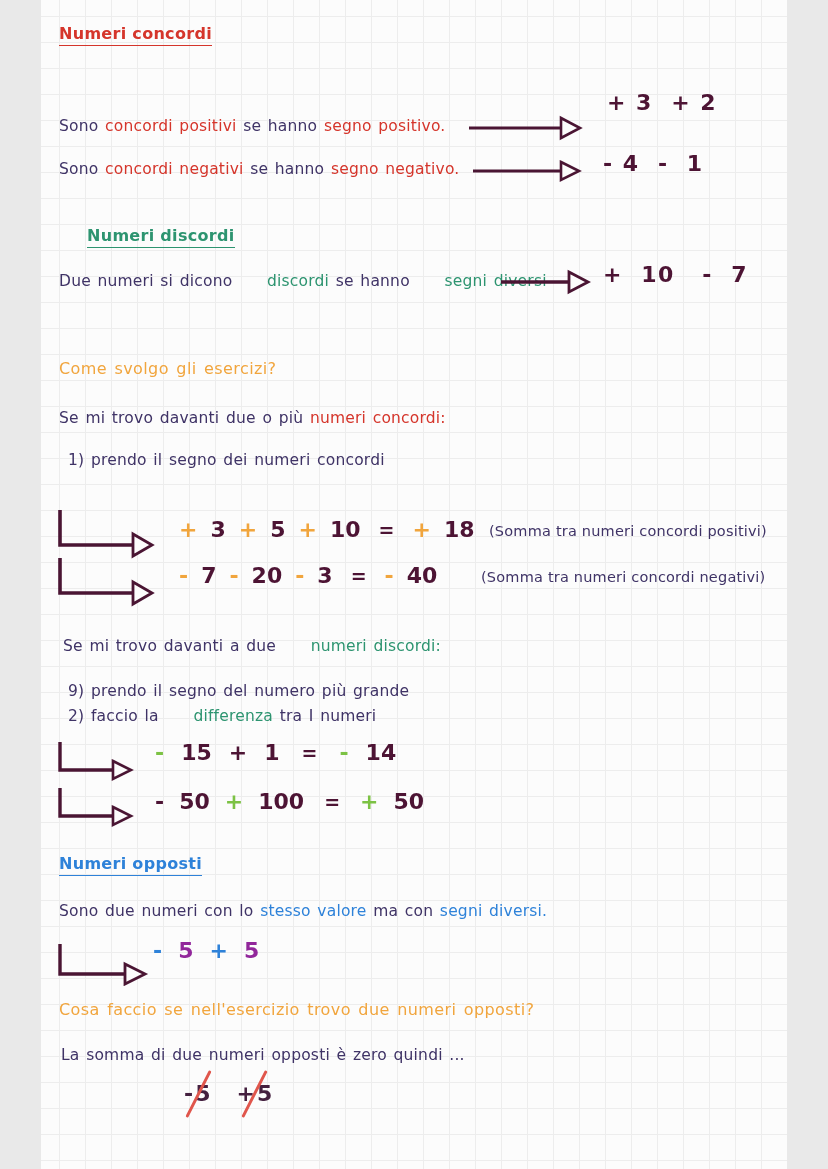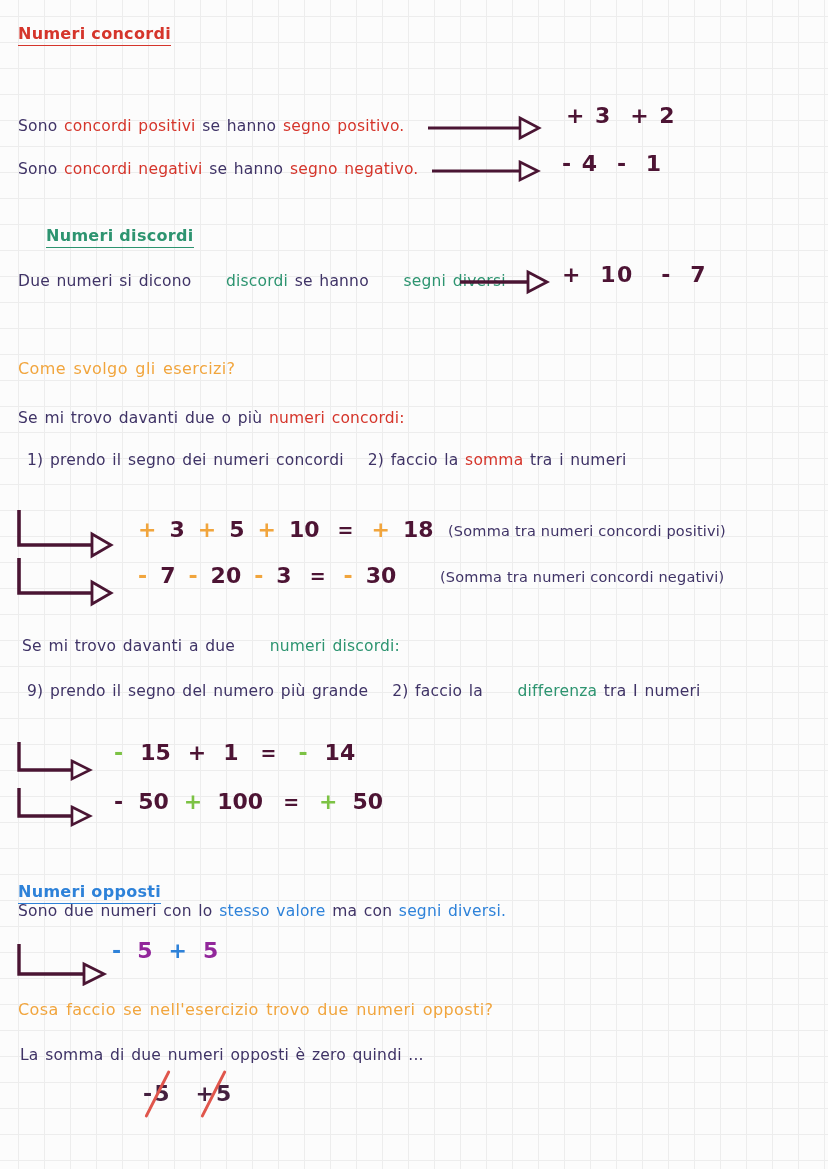--- a/index.html
+++ b/index.html
@@ -1,17 +1,17 @@
 <!DOCTYPE html>
 <html><head>
 <meta charset="utf-8">
 <style>
   html,body{margin:0;padding:0;background:#e9e9e9;}
   .page{
-    position:relative;width:828px;height:1169px;margin:0 auto;overflow:hidden;
+    position:relative;width:746px;height:1169px;margin:0 auto;overflow:hidden;
     background-color:#fcfcfc;
     background-image:
       linear-gradient(#ededed 1px, transparent 1px),
       linear-gradient(90deg, #ededed 1px, transparent 1px);
     background-size:26px 26px;
     background-position:-8px -10px;
     font-family:"DejaVu Sans", sans-serif;
   }
   .row{position:absolute;white-space:nowrap;}
   .t{font-size:15.5px;letter-spacing:.2px;word-spacing:1.5px;color:#3f3366;}
@@ -20,21 +20,21 @@
   .green{color:#2d9470;margin-left:28px;}
   .lime{color:#7cc244;}
   .orange{color:#f1a53d;}
   .blue{color:#2e82d9;}
   .purple{color:#92279b;}
   .math{font-weight:bold;font-size:22px;letter-spacing:1.5px;color:#4d1434;white-space:pre;}
   .mathline{display:flex;align-items:baseline;gap:13px;font-weight:bold;font-size:22px;color:#4d1434;}
   .mathline .eq{font-size:19px;margin:0 5px;}
   .caption{font-size:14.5px;letter-spacing:.2px;color:#3f3366;}
   .q{font-size:16px;letter-spacing:.4px;word-spacing:2px;color:#f1a53d;}
-  .steps{display:flex;flex-direction:row;gap:24px;}
+  .steps{display:flex;flex-direction:column;gap:7px;}
   .crossed-wrap{display:flex;gap:18px;font-weight:bold;font-size:22px;letter-spacing:2px;color:#44203f;}
   .crossed{position:relative;padding:0 3px;}
   .strike{position:absolute;left:45%;top:-13px;width:3px;height:52px;background:#e0564c;transform:rotate(27deg);border-radius:2px;}
   svg{display:block;}
 </style>
 </head>
 <body>
 
 <div class="page">
 
@@ -45,21 +45,21 @@
 
   <div class="row t" style="left:18px;top:117px;">
     <span>Sono </span><span class="red">concordi positivi</span><span> se hanno </span><span class="red">segno positivo.</span>
   </div>
   <div class="row" style="left:426px;top:114px;">
     <svg width="116" height="28" viewBox="0 0 116 28">
         <line x1="2" y1="14" x2="94" y2="14" stroke="#4a1533" stroke-width="3"></line>
         <path d="M94 4 L113 14 L94 24 Z" fill="#fcfcfc" stroke="#4a1533" stroke-width="2.6" stroke-linejoin="miter"></path>
       </svg>
   </div>
-  <div class="row math" style="left:566px;top:103px;">+ 3  + 2</div>
+  <div class="row math" style="left:566px;top:90px;">+ 3  + 2</div>
 
   <div class="row t" style="left:18px;top:160px;">
     <span>Sono </span><span class="red">concordi negativi</span><span> se hanno </span><span class="red">segno negativo.</span>
   </div>
   <div class="row" style="left:426px;top:157px;">
     <svg width="116" height="28" viewBox="0 0 116 28">
         <line x1="6" y1="14" x2="94" y2="14" stroke="#4a1533" stroke-width="3"></line>
         <path d="M94 5 L112 14 L94 23 Z" fill="#fcfcfc" stroke="#4a1533" stroke-width="2.6"></path>
       </svg>
   </div>
@@ -81,21 +81,20 @@
   <div class="row math" style="left:562px;top:262px;">+  10   -  7</div>
 
   <div class="row q" style="left:18px;top:359px;">Come svolgo gli esercizi?</div>
 
   <div class="row t" style="left:18px;top:409px;">
     <span>Se mi trovo davanti due o più </span><span class="red">numeri concordi:</span>
   </div>
 
   <div class="row t steps" style="left:27px;top:451px;">
     <span>1) prendo il segno dei numeri concordi</span>
-    <span><span>2) faccio la </span><span class="red">somma</span><span> tra i numeri</span></span>
   </div>
 
   <div class="row" style="left:14px;top:507px;">
     <svg width="102" height="52" viewBox="0 0 102 52">
         <path d="M5 3 L5 38 L78 38" fill="none" stroke="#4a1533" stroke-width="3.6"></path>
         <path d="M78 27 L97 38 L78 49 Z" fill="#fcfcfc" stroke="#4a1533" stroke-width="2.8"></path>
       </svg>
   </div>
   <div class="row mathline" style="left:138px;top:517px;">
     <span class="orange">+</span>
@@ -118,21 +117,21 @@
   </div>
   <div class="row mathline" style="left:138px;top:563px;">
     <span class="orange">-</span>
       <span>7</span>
       <span class="orange">-</span>
       <span>20</span>
       <span class="orange">-</span>
       <span>3</span>
       <span class="eq">=</span>
       <span class="orange">-</span>
-      <span>30</span>
+      <span>40</span>
   </div>
   <div class="row caption" style="left:440px;top:569px;">(Somma tra numeri concordi negativi)</div>
 
   <div class="row t" style="left:22px;top:637px;">
     <span>Se mi trovo davanti a due </span><span class="green">numeri discordi:</span>
   </div>
 
   <div class="row t steps" style="left:27px;top:682px;">
     <span>9) prendo il segno del numero più grande</span>
     <span><span>2) faccio la </span><span class="green">differenza</span><span> tra I numeri</span></span>
@@ -163,21 +162,21 @@
   <div class="row mathline" style="left:114px;top:789px;gap:15px;">
     <span>-</span>
       <span>50</span>
       <span class="lime">+</span>
       <span>100</span>
       <span class="eq">=</span>
       <span class="lime">+</span>
       <span>50</span>
   </div>
 
-  <div class="row" style="left:18px;top:882px;">
+  <div class="row" style="left:18px;top:854px;">
     <span class="title blue">Numeri opposti</span>
   </div>
 
   <div class="row t" style="left:18px;top:902px;">
     <span>Sono due numeri con lo </span><span class="blue">stesso valore</span><span> ma con </span><span class="blue">segni diversi.</span>
   </div>
 
   <div class="row" style="left:14px;top:942px;">
     <svg width="100" height="44" viewBox="0 0 100 44">
         <path d="M5 2 L5 32 L70 32" fill="none" stroke="#4a1533" stroke-width="3.4"></path>

